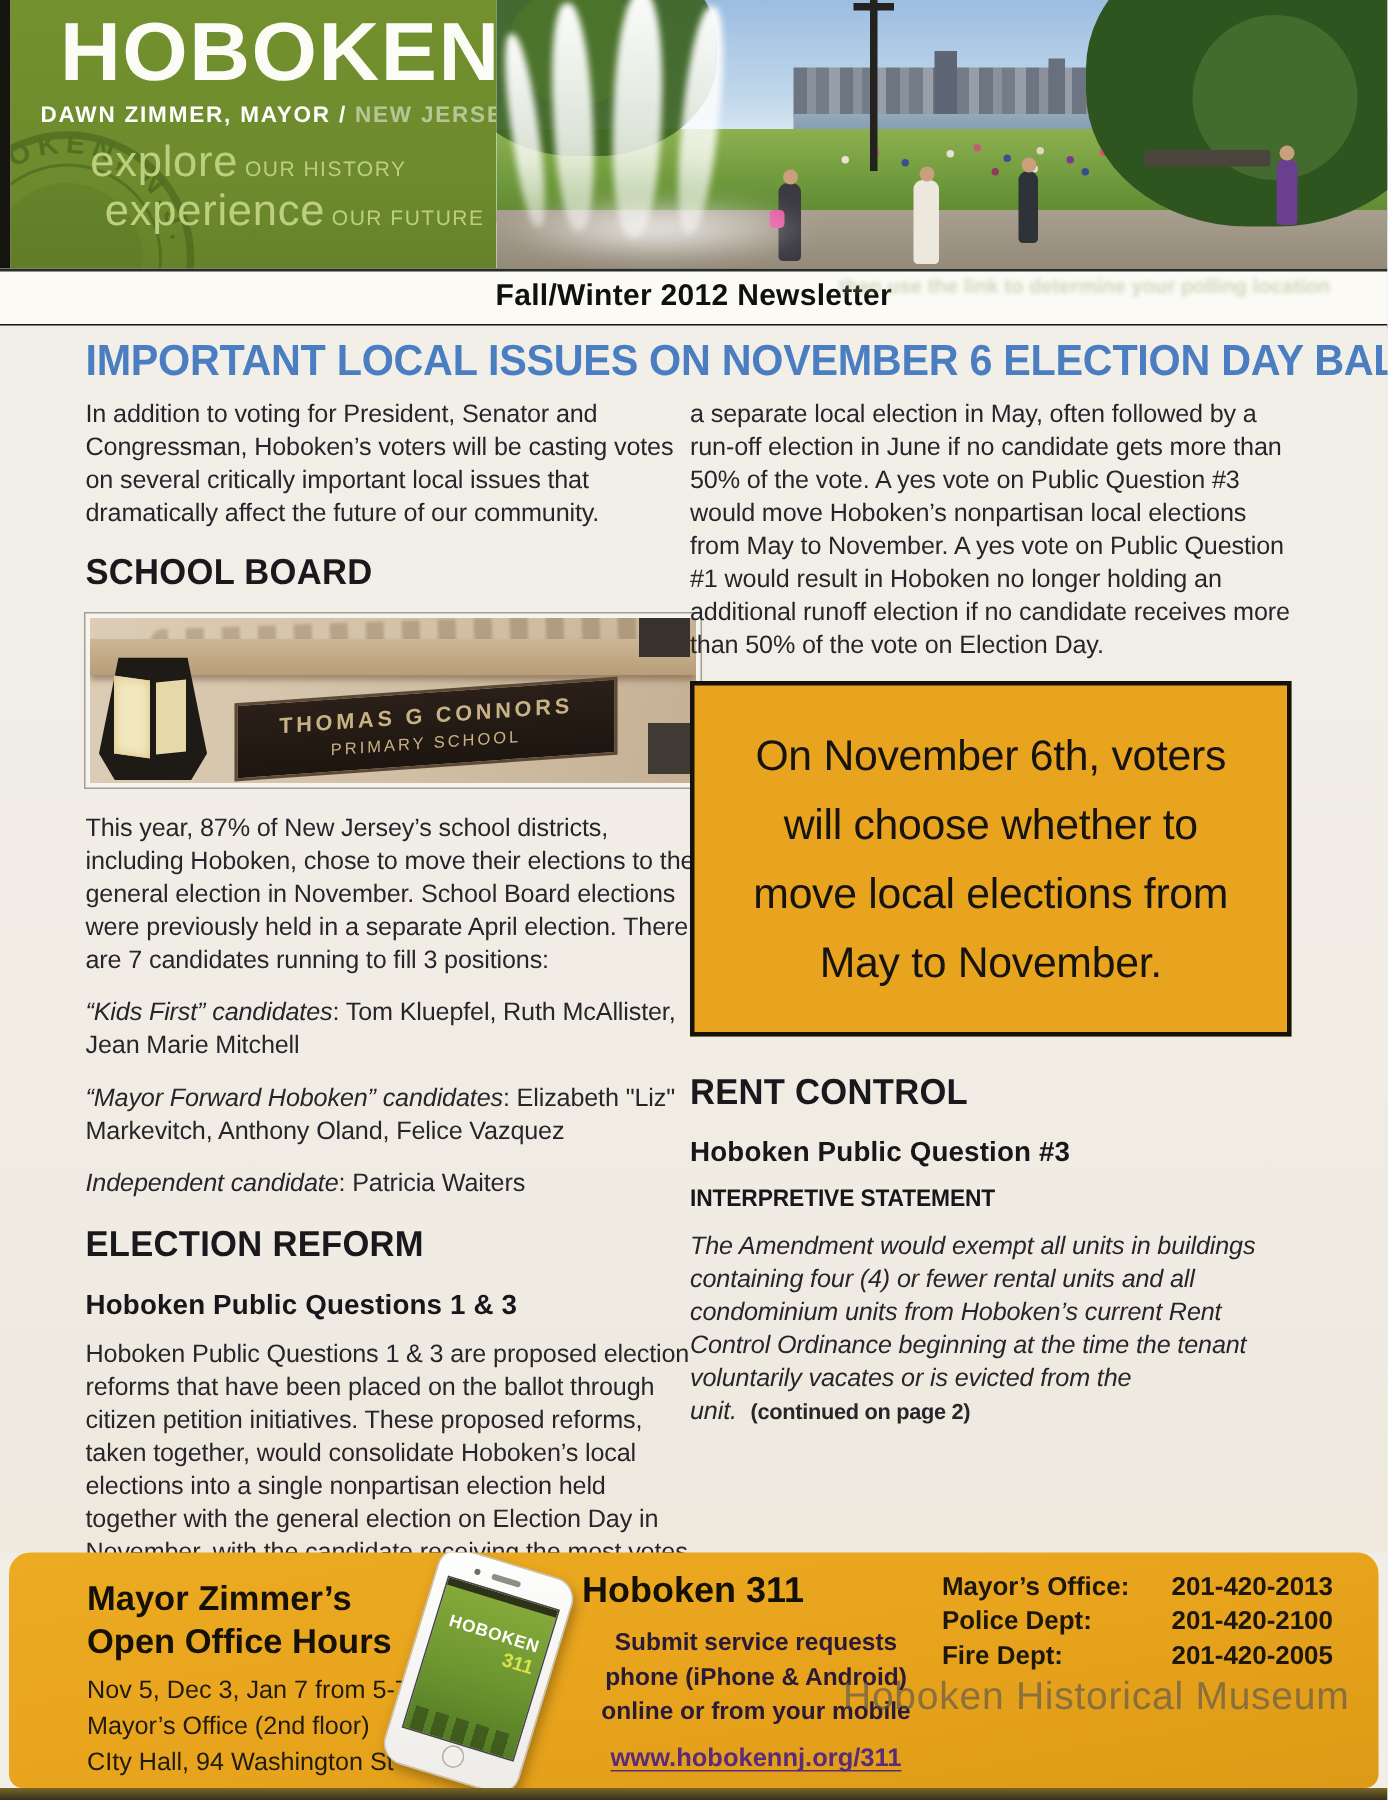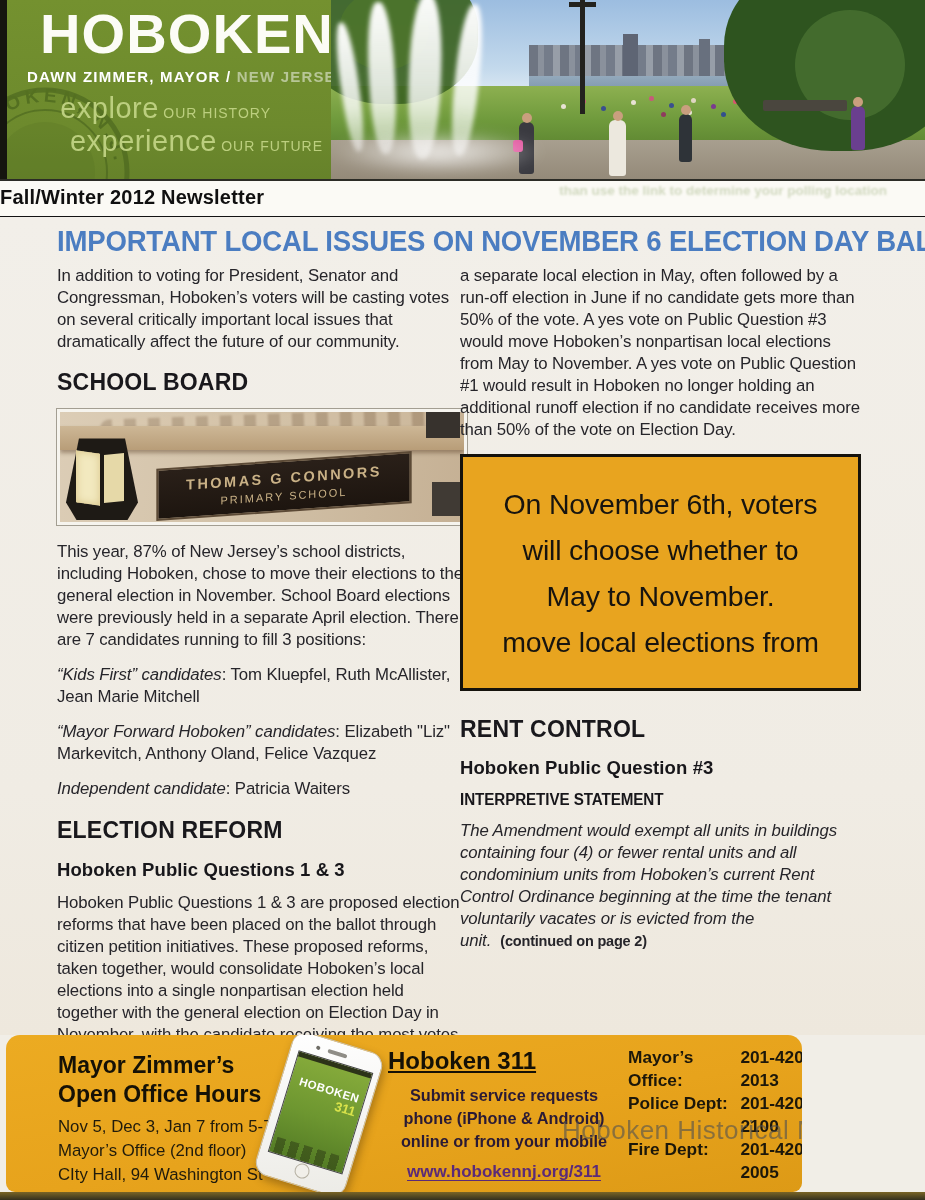--- a/index.html
+++ b/index.html
@@ -66,21 +66,21 @@
     width:10px;height:10px;border-radius:50%;background:#c99f7e;}
   .fig.f1{left:278px;top:120px;width:17px;height:56px;background:#ece8de;}
   .fig.f2{left:188px;top:122px;width:15px;height:52px;background:#3a3a40;}
   .fig.f3{left:520px;top:106px;width:14px;height:44px;background:#6a3f8f;}
   .fig.f4{left:348px;top:114px;width:13px;height:48px;background:#2e3338;}
   .pink-bag{position:absolute;left:182px;top:140px;width:10px;height:12px;background:#e258a0;border-radius:3px;}
   .bench{position:absolute;left:432px;top:100px;width:84px;height:11px;background:#4a463e;border-radius:2px;}
   
   .band{position:absolute;left:0;top:179px;width:925px;height:35px;background:#fbfaf5;
     border-top:2px solid #2c2c26;border-bottom:3px solid #141414;}
-  .band-title{position:absolute;left:0;width:925px;top:5px;text-align:left;
+  .band-title{position:absolute;left:0;width:925px;top:5px;text-align:center;
     font-size:20px;font-weight:600;color:#101010;letter-spacing:.2px;}
   .bleed{position:absolute;color:#9db07c;filter:blur(1.3px);opacity:.45;font-size:13.5px;font-weight:700;white-space:nowrap;}
   .bleed.b1{right:38px;top:183px;}
   .bleed.b2{right:60px;top:222px;color:#a9b9c6;}
   
   .main{position:absolute;left:0;top:217px;width:925px;height:818px;
     background:linear-gradient(180deg,#f2efe9 0%,#f0ece4 70%,#eee8dd 100%);}
   .headline{position:absolute;left:57px;top:8px;font-size:29px;font-weight:800;color:#4b7dc1;
     white-space:nowrap;letter-spacing:-.2px;transform:scaleX(.95);transform-origin:left;}
   .col{position:absolute;top:48px;font-size:16.8px;line-height:1.31;color:#26252a;letter-spacing:-.1px;}
@@ -117,27 +117,27 @@
   .sp-pane2{position:absolute;left:44px;top:42px;width:20px;height:48px;background:#e6d9a8;
     transform:skewY(-6deg);}
   .sp-window1{position:absolute;right:4px;top:0px;width:34px;height:26px;background:#37322d;}
   .sp-window2{position:absolute;right:2px;top:70px;width:30px;height:34px;background:#403a34;}
   
   .callout{margin:6px 0 22px 0;background:#e8a41f;border:3px solid #15120c;
     padding:24px 6px 22px 6px;text-align:center;color:#17140f;
     font-size:28.5px;line-height:1.62;letter-spacing:-.2px;}
   .cont-note{font-size:14.5px;font-weight:800;font-style:normal;letter-spacing:-.2px;}
   
-  .footer{position:absolute;left:6px;top:1035px;width:796px;height:157px;
+  .footer{position:absolute;left:6px;top:1035px;width:913px;height:157px;
     background:linear-gradient(170deg,#ecab22 0%,#e7a31c 55%,#dd9a16 100%);
     border-radius:14px 14px 9px 9px;overflow:hidden;}
   .oh-title{position:absolute;left:52px;top:16px;font-size:23px;font-weight:800;color:#151106;line-height:1.25;}
   .oh-lines{position:absolute;left:52px;top:80px;font-size:16.8px;font-weight:500;color:#201b0c;line-height:1.42;}
   .h311{position:absolute;left:378px;top:12px;width:240px;text-align:center;}
-  .h311-title{font-size:24px;font-weight:800;color:#151106;text-align:left;margin-left:4px;text-decoration:underline;}
+  .h311-title{font-size:24px;font-weight:800;color:#151106;text-align:left;margin-left:4px;}
   .h311-desc{margin-top:9px;font-size:16.3px;font-weight:600;color:#2a1a35;line-height:1.42;}
   .h311-link{display:inline-block;margin-top:9px;font-size:17px;font-weight:700;color:#5b2a78;
     text-decoration:underline;text-underline-offset:3px;}
   .contacts{position:absolute;left:622px;top:11px;font-size:17.3px;font-weight:600;color:#1c170a;line-height:1.33;}
   .contacts .row{display:flex;}
   .contacts .lbl{width:153px;}
   .watermark{position:absolute;left:556px;top:80px;font-size:26px;color:rgba(82,82,80,.62);
     letter-spacing:.5px;white-space:nowrap;}
   
   .iphone{position:absolute;left:266px;top:4px;width:92px;height:148px;
@@ -258,22 +258,22 @@
     <h3 class="sub">Hoboken Public Questions 1 &amp; 3</h3>
     <p>Hoboken Public Questions 1 &amp; 3 are proposed election reforms that have been placed on the ballot through citizen petition initiatives. These proposed reforms, taken together, would consolidate Hoboken’s local elections into a single nonpartisan election held together with the general election on Election Day in November, with the candidate receiving the most votes elected to office. This would replace the current system in which Hoboken holds</p>
   </div>
 
   <div class="col col-right">
     <p>a separate local election in May, often followed by a run-off election in June if no candidate gets more than 50% of the vote. A yes vote on Public Question #3 would move Hoboken’s nonpartisan local elections from May to November. A yes vote on Public Question #1 would result in Hoboken no longer holding an additional runoff election if no candidate receives more than 50% of the vote on Election Day.</p>
 
     <div class="callout">
       <div>On November 6th, voters</div>
       <div>will choose whether to</div>
+      <div>move local elections from</div>
       <div>May  to November.</div>
-      <div>move local elections from</div>
     </div>
 
     <h2 class="sec">RENT CONTROL</h2>
     <h3 class="sub">Hoboken Public Question #3</h3>
 
     <h4 class="mini">INTERPRETIVE STATEMENT</h4>
     <p class="ital"><span>The Amendment would exempt all units in buildings containing four (4) or fewer rental units and all condominium units from Hoboken’s current Rent Control Ordinance beginning at the time the tenant voluntarily vacates or is evicted from the unit.</span>&nbsp;&nbsp;<span class="cont-note">(continued on page 2)</span></p>
   </div>
 </div>
 

